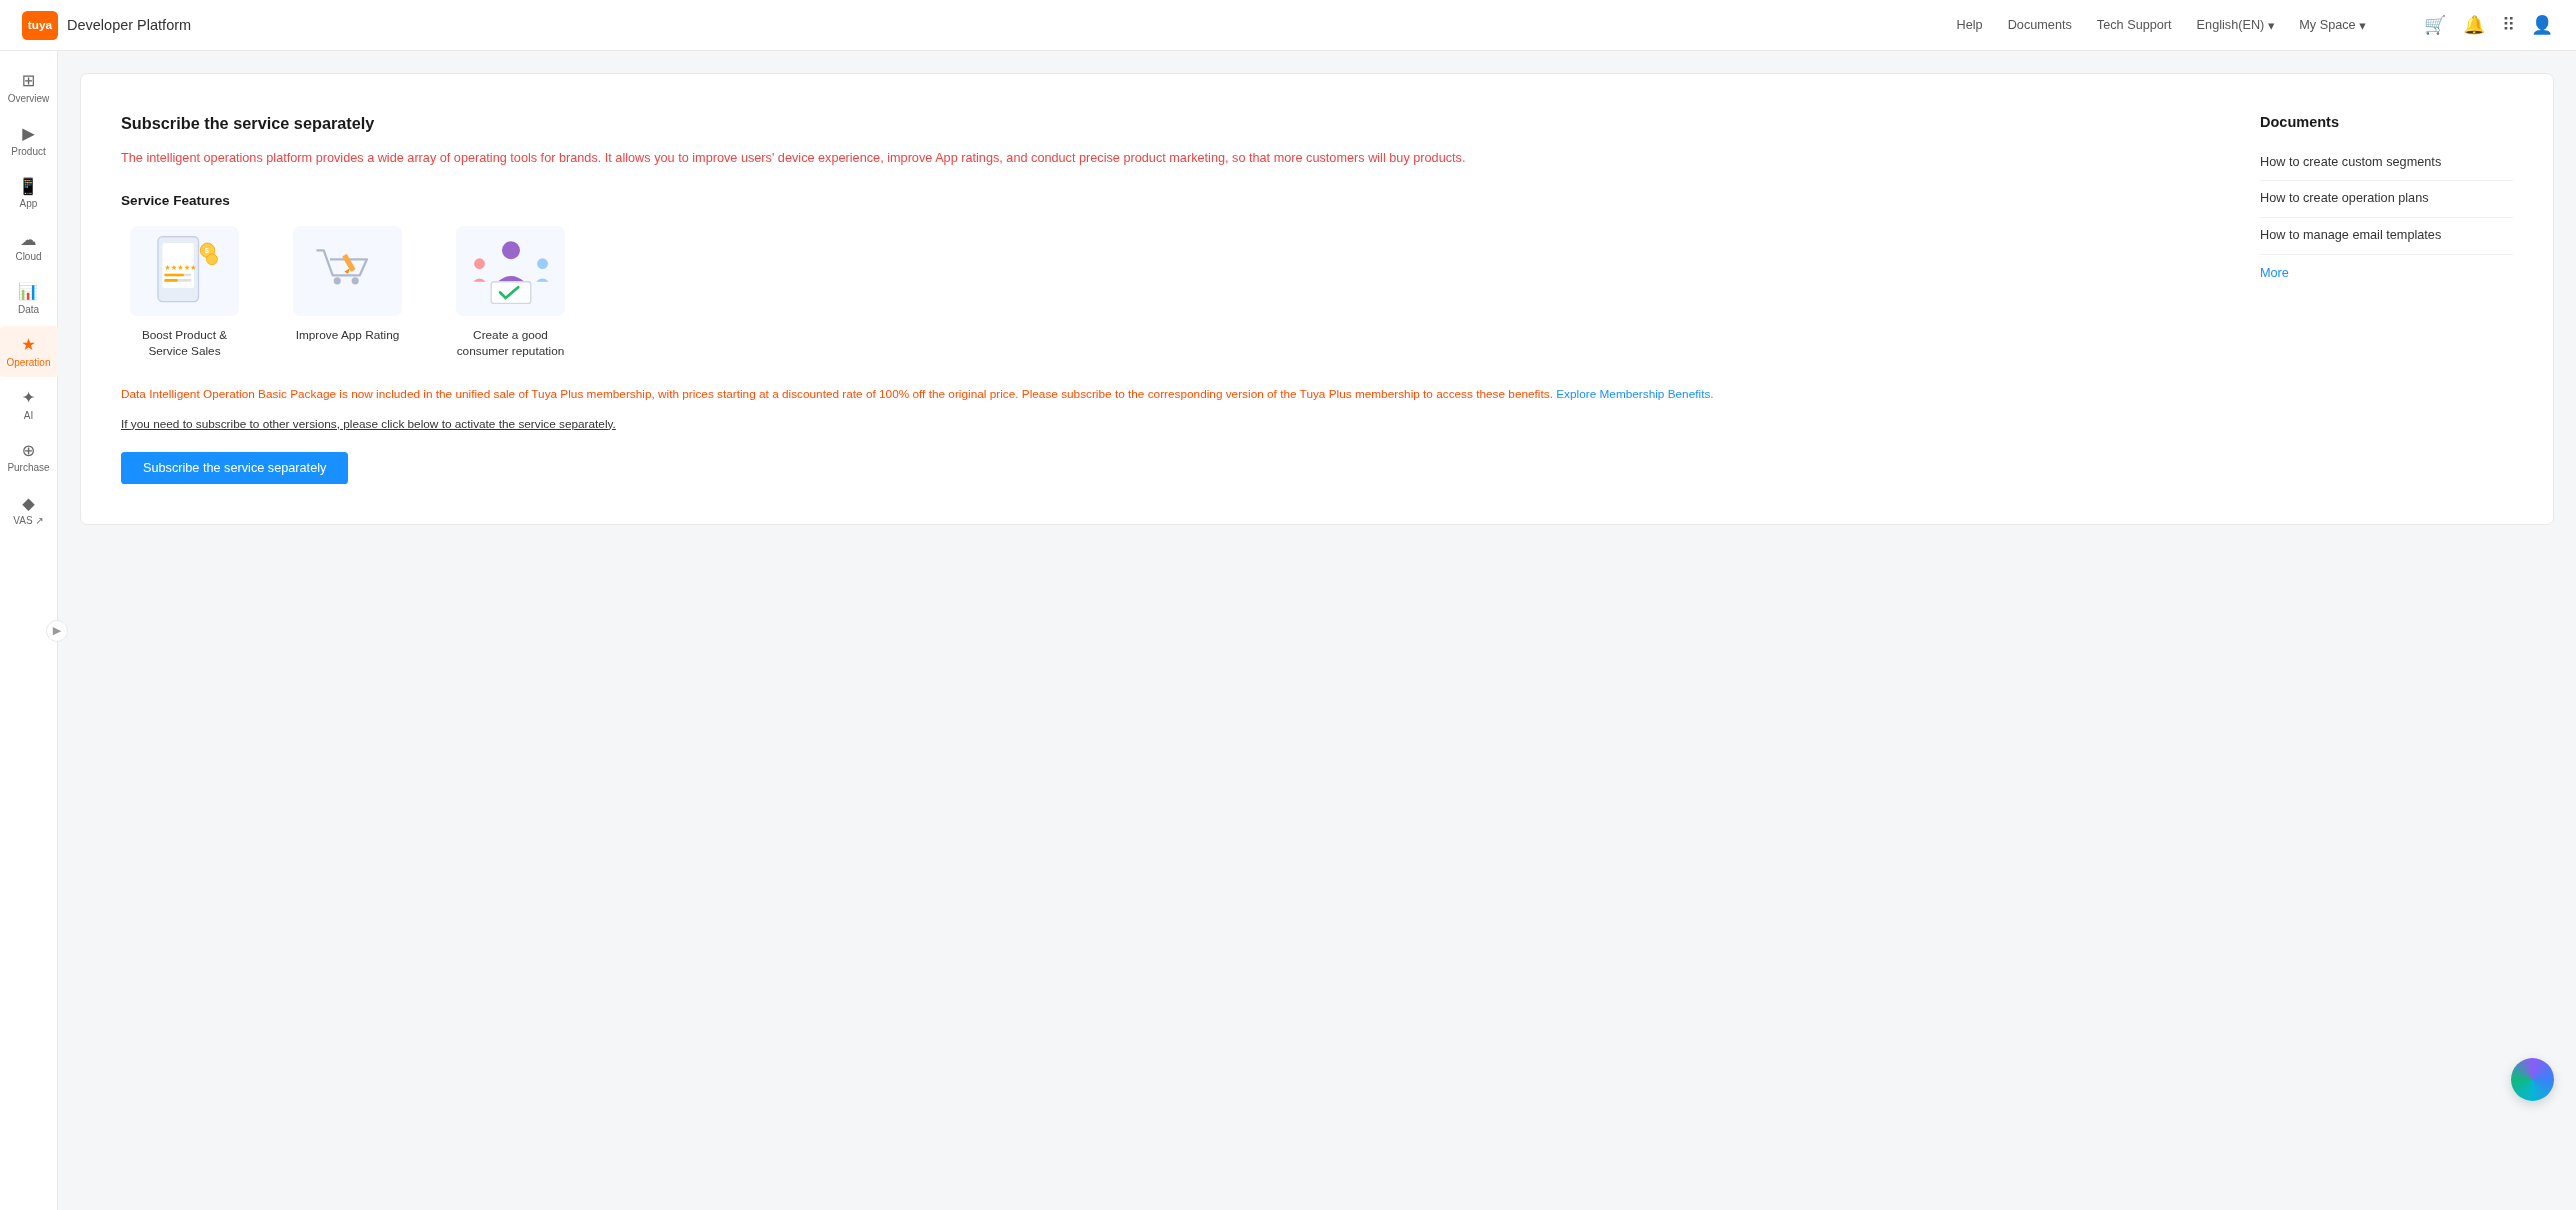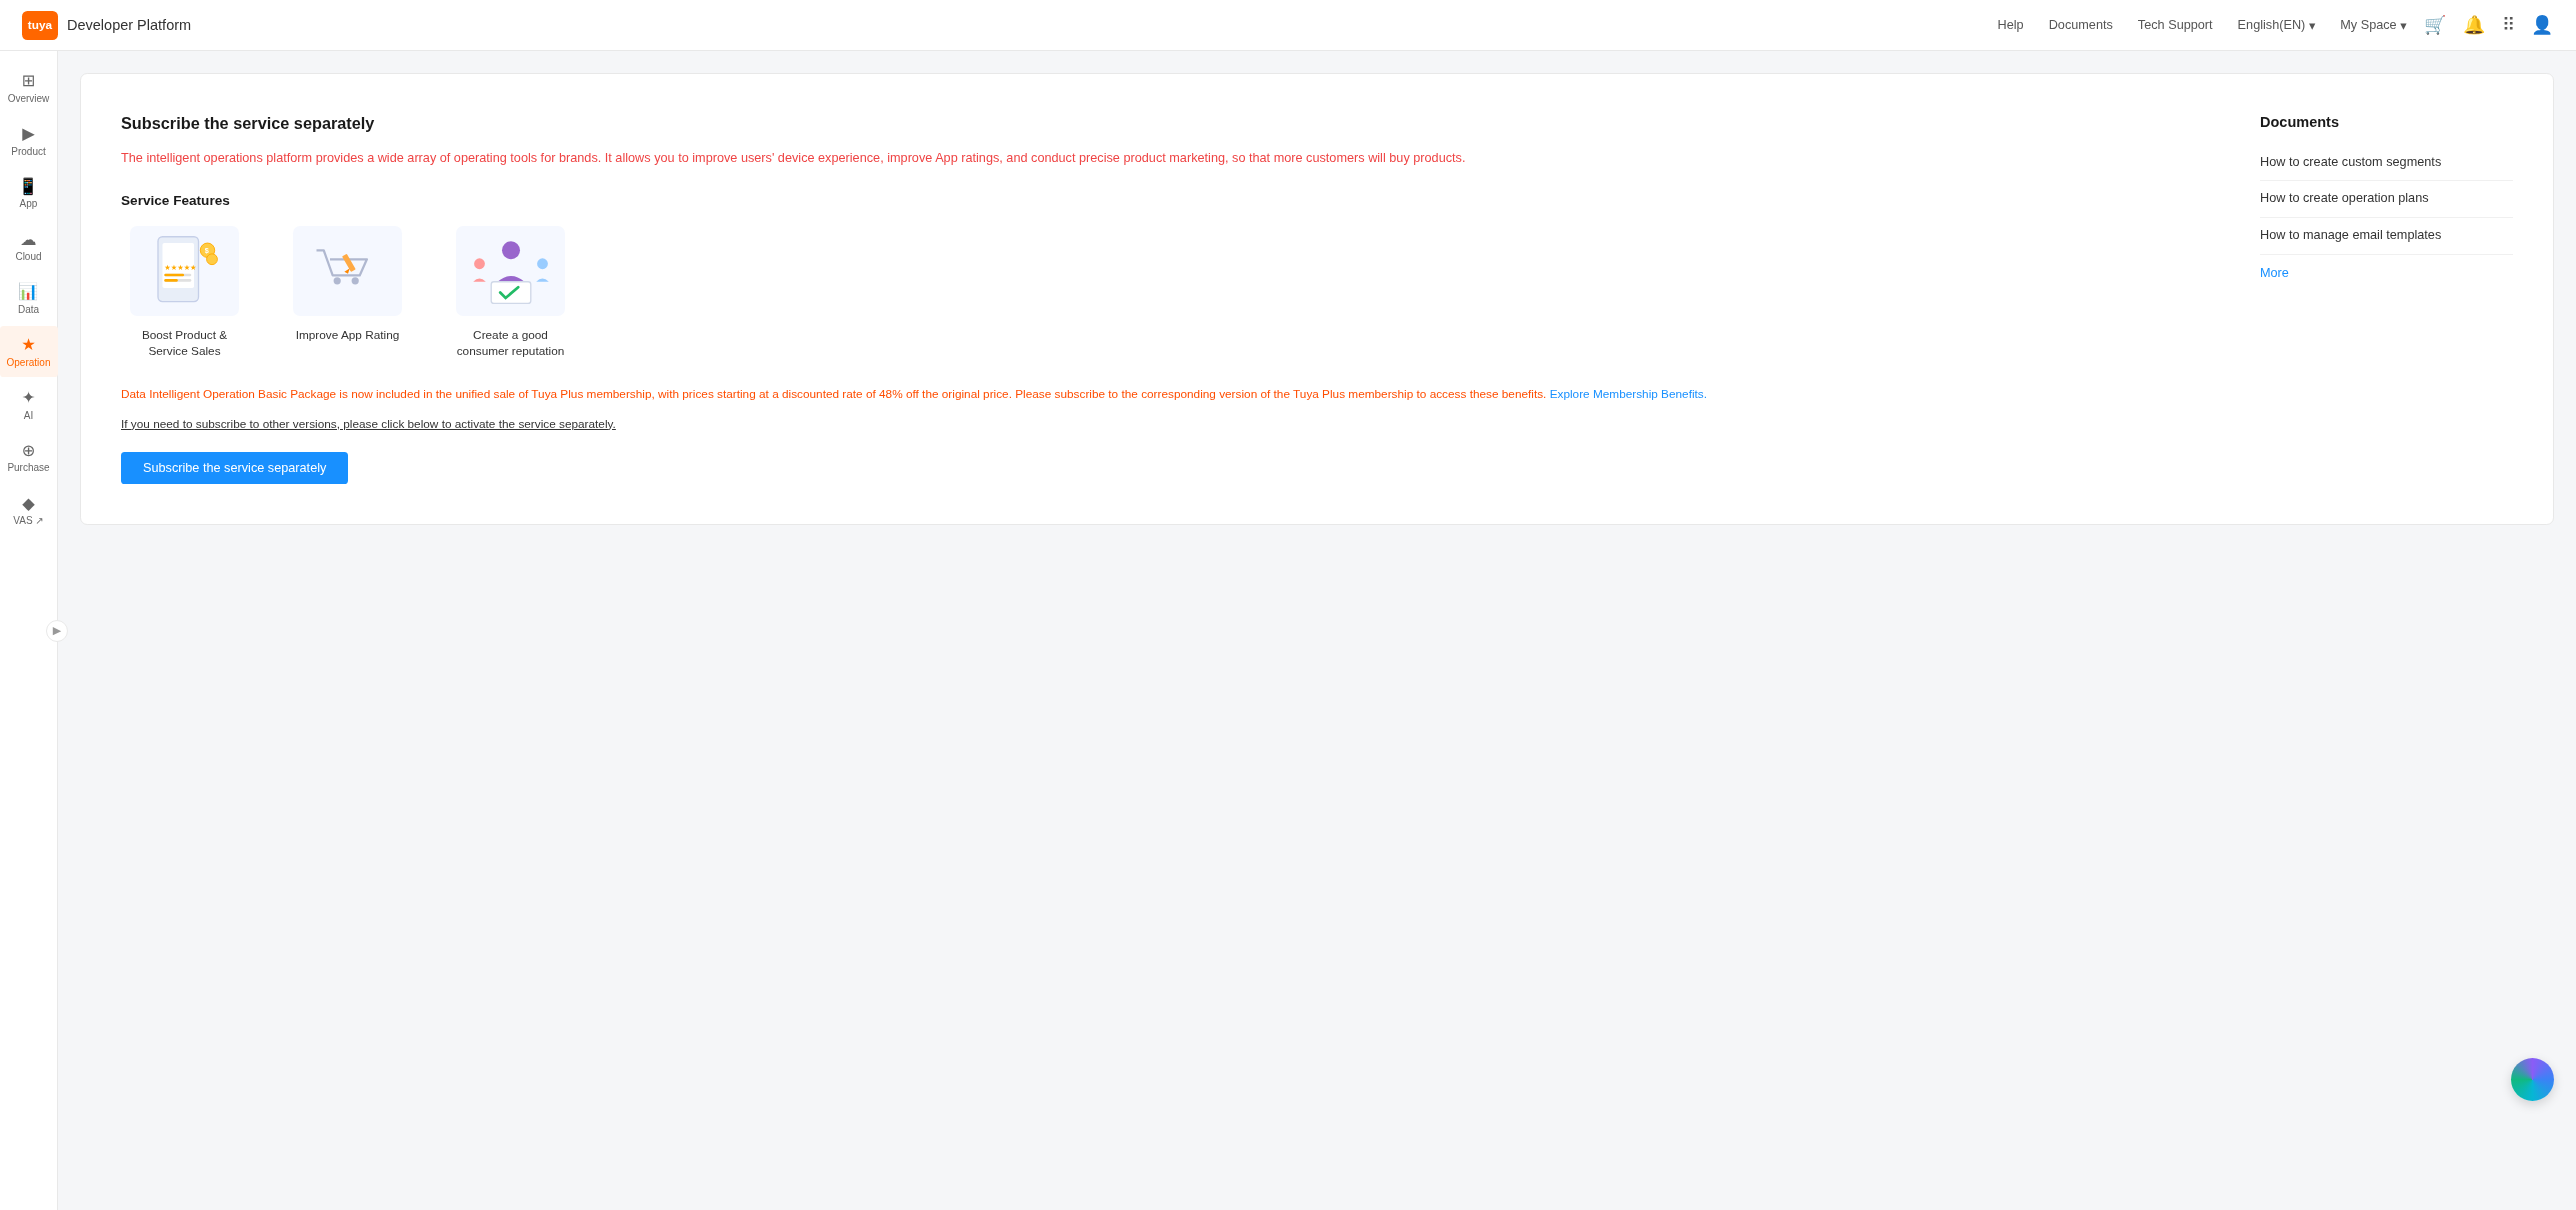--- a/index.html
+++ b/index.html
@@ -2,21 +2,21 @@
 <html style="font-size:14.5px"><head>
   <meta charset="utf-8">
   <style>
     * { box-sizing: border-box; margin: 0; padding: 0; }
     body { font-family: -apple-system, BlinkMacSystemFont, 'Segoe UI', sans-serif; background: #f5f6f8; color: #333; font-size: 12.7px; }
 
     
     .topnav {
       display: flex; align-items: center; height: 51px;
       background: #fff; border-bottom: 0.9px solid #e8e8e8;
-      padding: 7px 22px; position: fixed; top: 0; left: 0; right: 0; z-index: 100;
+      padding: 7px 22px; position: fixed; top: 0; left: 0; right: 0; z-index: 100; gap: 41px;
     }
     .topnav-logo { display: flex; align-items: center; gap: 9px; margin-right: auto; }
     .logo-box {
       background: #ff6600; border-radius: 5.4px; width: 36px; height: 29px;
       display: flex; align-items: center; justify-content: center;
       color: white; font-weight: bold; font-size: 11.8px;
     }
     .topnav-title { font-size: 14.5px; color: #333; font-weight: 500; }
     .topnav-links { display: flex; align-items: center; gap: 25px; }
     .topnav-link { color: #555; text-decoration: none; font-size: 12.7px; cursor: pointer; }
@@ -239,21 +239,21 @@
                 <circle cx="85" cy="35" r="6" fill="#99ccff"></circle>
                 <path d="M8 55 Q15 48 22 55" fill="#ff9999" stroke="none"></path>
                 <path d="M78 55 Q85 48 92 55" fill="#99ccff" stroke="none"></path>
               </svg>
             </div>
             <span class="feature-label">Create a good consumer reputation</span>
           </div>
         </div>
 
         <p class="notice-text">
-          <span>Data Intelligent Operation Basic Package is now included in the unified sale of Tuya Plus membership, with prices starting at a discounted rate of 48% off the original price. Please subscribe to the corresponding version of the Tuya Plus membership to access these benefits.</span>
+          <span>Data Intelligent Operation Basic Package is now included in the unified sale of Tuya Plus membership, with prices starting at a discounted rate of 100% off the original price. Please subscribe to the corresponding version of the Tuya Plus membership to access these benefits.</span>
           <a class="notice-link">Explore Membership Benefits.</a>
         </p>
 
         <p class="info-text">If you need to subscribe to other versions, please click below to activate the service separately.</p>
 
         <button class="subscribe-btn">Subscribe the service separately</button>
       </div>
 
       <div class="card-right">
         <h3 class="docs-title">Documents</h3>

